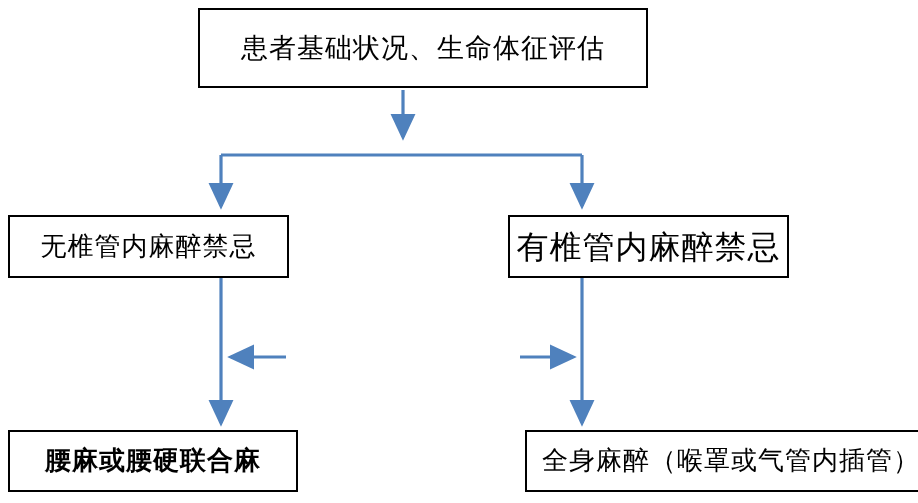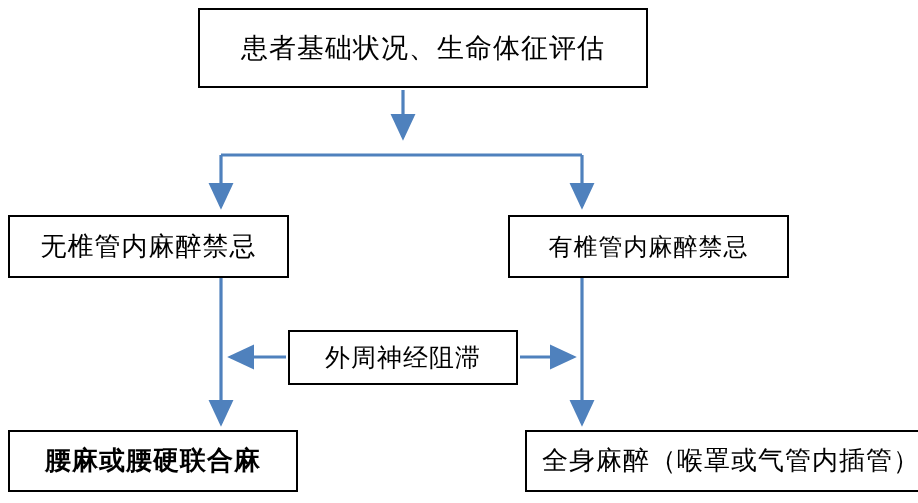--- a/index.html
+++ b/index.html
@@ -44,21 +44,21 @@
     top: 215px;
     width: 281px;
     height: 63px;
     font-size: 26px;
   }
   #node-has-contra {
     left: 508px;
     top: 215px;
     width: 281px;
     height: 63px;
-    font-size: 24px;
+    font-size: 32px;
   }
   #node-pnb {
     left: 288px;
     top: 330px;
     width: 230px;
     height: 55px;
     font-size: 25px;
   }
   #node-spinal {
     left: 8px;
@@ -120,23 +120,20 @@
   </div>
 
   <div class="node" id="node-no-contra">
     <span class="node-label">无椎管内麻醉禁忌</span>
   </div>
 
   <div class="node" id="node-has-contra">
     <span class="node-label">有椎管内麻醉禁忌</span>
   </div>
 
-  <div class="node" id="node-pnb">
-    <span class="node-label">外周神经阻滞</span>
-  </div>
 
   <div class="node" id="node-spinal">
     <span class="node-label">腰麻或腰硬联合麻</span>
   </div>
 
   <div class="node" id="node-general">
     <span class="node-label">全身麻醉（喉罩或气管内插管）</span>
   </div>
 
 </div>

